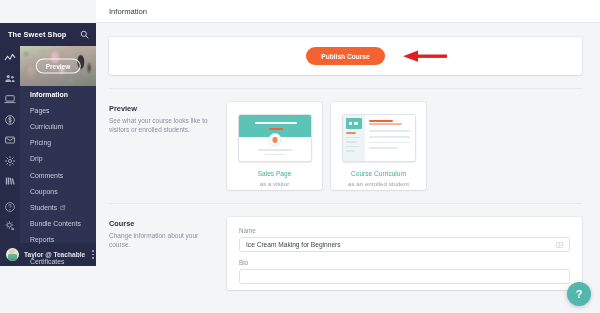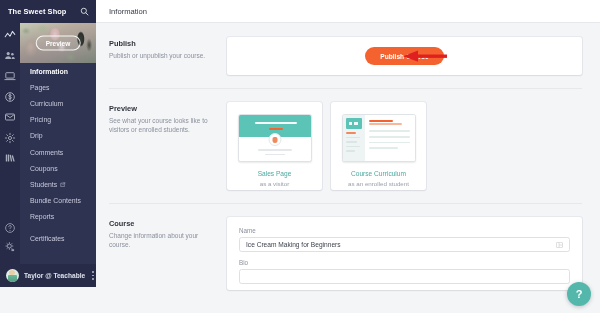--- a/index.html
+++ b/index.html
@@ -6,25 +6,26 @@
   html, body {
     width: 600px; height: 313px;
     font-family: "Liberation Sans", sans-serif;
     background: #f4f5f7;
     overflow: hidden;
   }
   .app { position: relative; width: 600px; height: 313px; display: flex; }
 
   
   .sidebar {
-    width: 96px; height: 287px;
+    width: 96px; height: 243px;
     background: #2e3352;
     display: flex; flex-direction: column;
     position: relative; flex: 0 0 96px;
     z-index: 5;
+    margin-top: 23px;
   }
   .brand-bar {
     height: 23px; background: #272b47;
     display: flex; align-items: center;
     padding: 0 7px 0 8px;
     justify-content: space-between;
     flex: 0 0 23px;
   }
   .brand-name {
     color: #ffffff; font-size: 7.4px; font-weight: bold;
@@ -405,24 +406,20 @@
 
   <main class="main">
 
     <div class="topbar">
       <span class="topbar-title">Information</span>
     </div>
 
     <div class="content">
 
       <section class="section pub">
-        <div class="sec-left">
-          <div class="sec-title">Publish</div>
-          <div class="sec-desc">Publish or unpublish your course.</div>
-        </div>
         <div class="sec-right">
           <div class="card pub-card">
             <button class="publish-btn">Publish Course</button>
           </div>
         </div>
       </section>
 
       <div class="divider"></div>
 
       <section class="section">

